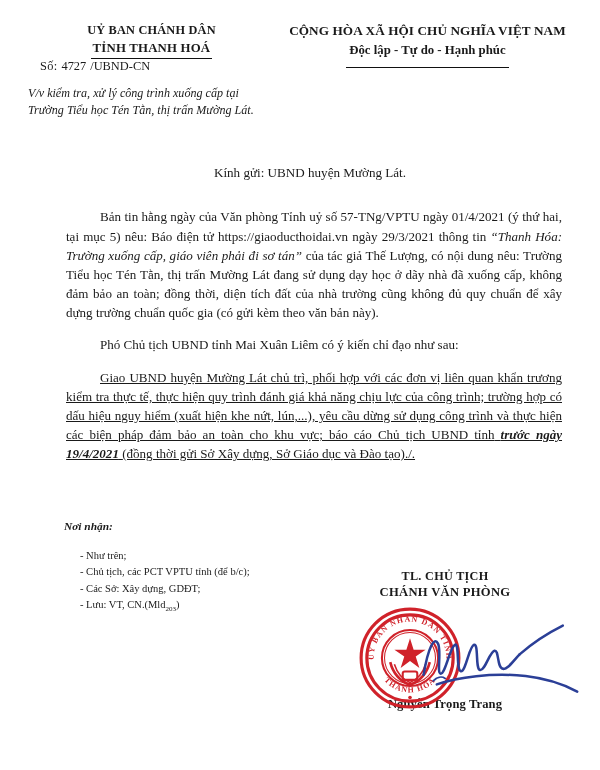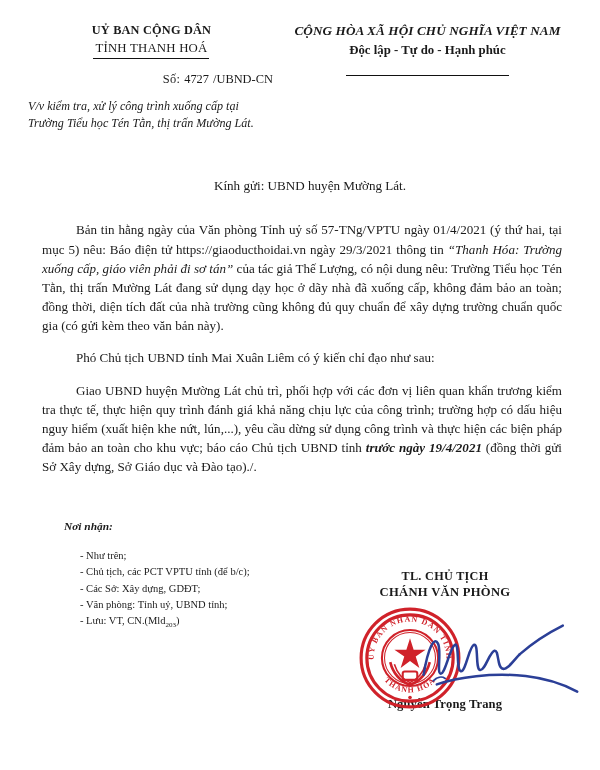--- a/index.html
+++ b/index.html
@@ -9,47 +9,47 @@
     color:#1a1a1a;position:relative;overflow:hidden;
   }
   .page{position:absolute;inset:0;}
 
   
   .header{display:flex;padding:22px 18px 0 18px;}
   .hdr-left{width:44%;text-align:center;padding-left:12px;}
   .hdr-right{width:56%;text-align:center;}
 
   .org1{font-size:12.3px;font-weight:bold;letter-spacing:.2px;line-height:1.32;}
-  .org2{font-size:12.8px;font-weight:normal;letter-spacing:.2px;line-height:1.32;
+  .org2{font-size:12.8px;font-weight:bold;letter-spacing:.2px;line-height:1.32;
         display:inline-block;border-bottom:1.4px solid #111;padding:0 2px 1px 2px;}
 
-  .nation{font-size:13.2px;font-weight:bold;letter-spacing:.1px;line-height:1.34;font-style:italic;}
+  .nation{font-size:13.2px;font-weight:bold;letter-spacing:.1px;line-height:1.34;}
   .motto{font-size:12.8px;font-weight:bold;line-height:1.34;
-         display:inline-block;border-bottom:1.4px solid #111;padding:0 3px 16px 3px;}
+         display:inline-block;border-bottom:1.4px solid #111;padding:0 3px 8px 3px;}
 
-  .numline{margin-top:13px;font-size:12.4px;text-align:right;padding-left:10px;}
+  .numline{font-size:12.4px;text-align:left;padding-left:10px;}
   .numline .lbl{letter-spacing:.3px;}
   .numline .num{padding:0 4px;}
 
   .dateline{margin-top:14px;font-size:12.6px;font-style:italic;text-align:center;
             white-space:nowrap;}
   .dateline .hw{font-style:italic;padding:0 2px;}
 
   .subject{margin:11px 0 0 0;padding-left:28px;width:44%;box-sizing:border-box;
            font-size:12.1px;font-style:italic;line-height:1.42;text-align:left;}
 
   
   .recipient{margin-top:46px;text-align:center;font-size:13.1px;padding-left:20px;}
 
-  .body{margin:26px 38px 0 42px;}
+  .body{margin:26px 38px 0 66px;}
   p.para{
     margin:0 0 13px 0;font-size:13.05px;line-height:1.47;
     text-align:justify;text-justify:inter-word;text-indent:34px;
   }
-  p.para:last-child{margin-bottom:0;}
+  p.para:last-child{margin-bottom:0;text-decoration:underline;}
   .i{font-style:italic;}
   .bi{font-style:italic;font-weight:bold;}
 
   
   .footer{position:absolute;left:0;right:0;top:520px;height:210px;}
   .recv{position:absolute;left:64px;top:0;width:230px;}
   .recv-title{font-size:11.4px;font-weight:bold;font-style:italic;margin-bottom:2px;}
   .recv ul{list-style:none;margin:16px;padding:0;}
   .recv li{font-size:10.5px;line-height:1.55;white-space:nowrap;}
   .recv li sub{font-size:7px;text-align:center;}
@@ -64,21 +64,21 @@
   .seal{position:absolute;left:28px;top:2px;width:104px;height:104px;}
   .sig{position:absolute;left:72px;top:4px;width:180px;height:100px;}
 </style>
 </head>
 <body>
 
 <div class="page">
 
   <div class="header">
     <div class="hdr-left">
-      <div class="org1">UỶ BAN CỘNG DÂN</div>
+      <div class="org1">UỶ BAN CHÁNH DÂN</div>
       <div><span class="org2">TỈNH THANH HOÁ</span></div>
       <div class="numline">
         <span class="lbl">Số:</span><span class="num">4727</span><span>/UBND-CN</span>
       </div>
     </div>
     <div class="hdr-right">
       <div class="nation">CỘNG HÒA XÃ HỘI CHỦ NGHĨA VIỆT NAM</div>
       <div><span class="motto">Độc lập - Tự do - Hạnh phúc</span></div>
     </div>
   </div>
@@ -102,21 +102,20 @@
   </div>
 
   <div class="footer">
 
     <div class="recv">
       <div class="recv-title">Nơi nhận:</div>
       <ul>
         <li>- Như trên;</li>
         <li>- Chủ tịch, các PCT VPTU tỉnh (để b/c);</li>
         <li>- Các Sở: Xây dựng, GDĐT;</li>
-        <li>- Văn phòng: Tỉnh uỷ, UBND tỉnh;</li>
         <li><span>- Lưu: VT, CN.(Mld</span><sub>203</sub><span>)</span></li>
       </ul>
     </div>
 
     <div class="sign">
       <div class="sign-l1">TL. CHỦ TỊCH</div>
       <div class="sign-l2">CHÁNH VĂN PHÒNG</div>
 
       <div class="stamp-wrap">
 

